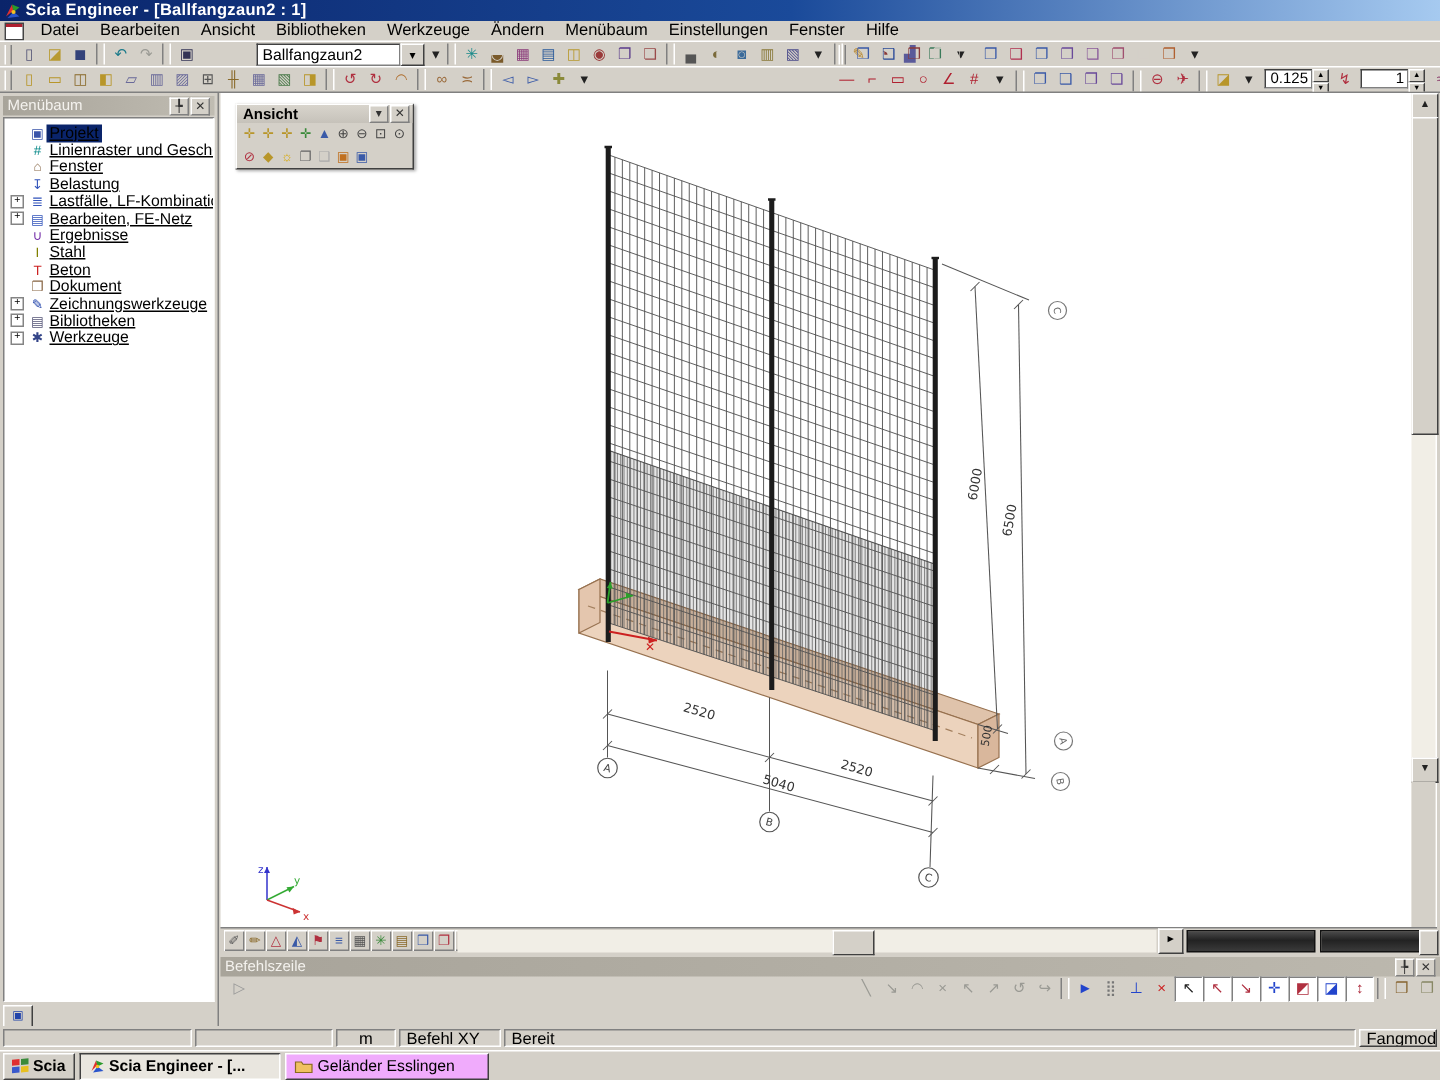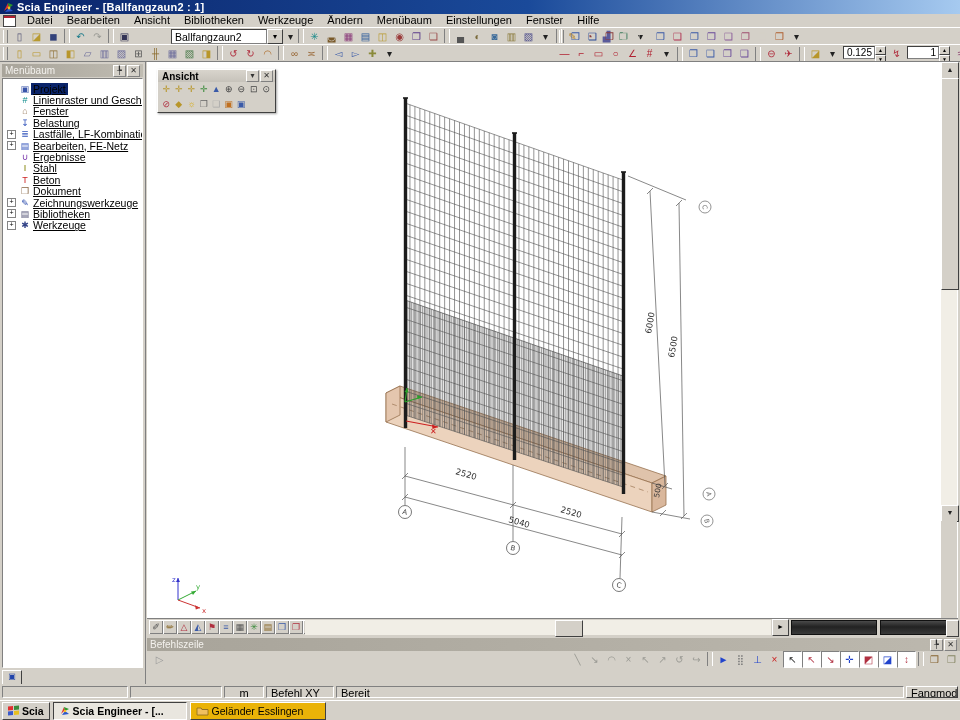--- a/index.html
+++ b/index.html
@@ -1027,20 +1027,20 @@
   </span>
   <span class="taskbtn pressed" style="width:122px;">
     <svg width="11" height="11">
       <polygon points="2,9 5,2 6,5" fill="#e03030"></polygon>
         <polygon points="5,2 10,4 6,6" fill="#2a9a2a"></polygon>
       <polygon points="3,10 6,6 10,9" fill="#2a55cc"></polygon>
         <circle cx="6" cy="6" r="1.2" fill="#f4c020"></circle>
     </svg>
     <span>Scia Engineer - [...</span>
   </span>
-  <span class="taskbtn raised" style="width:124px;background:#eab308;">
+  <span class="taskbtn raised" style="width:124px;background:#f0abfc;">
     <svg width="13" height="10">
       <path d="M1,3 L1,9 L12,9 L12,3.5 L6,3.5 L5,2 L1,2 Z" fill="#f0c athletic060"></path>
       <path d="M1,3 L1,9 L12,9 L12,3.5 L6,3.5 L5,2 L1,2 Z" fill="#f0c060" stroke="#8a6a20" stroke-width="0.8"></path>
     </svg>
     <span>Geländer Esslingen</span>
   </span>
 </div>
 
 </body></html>

